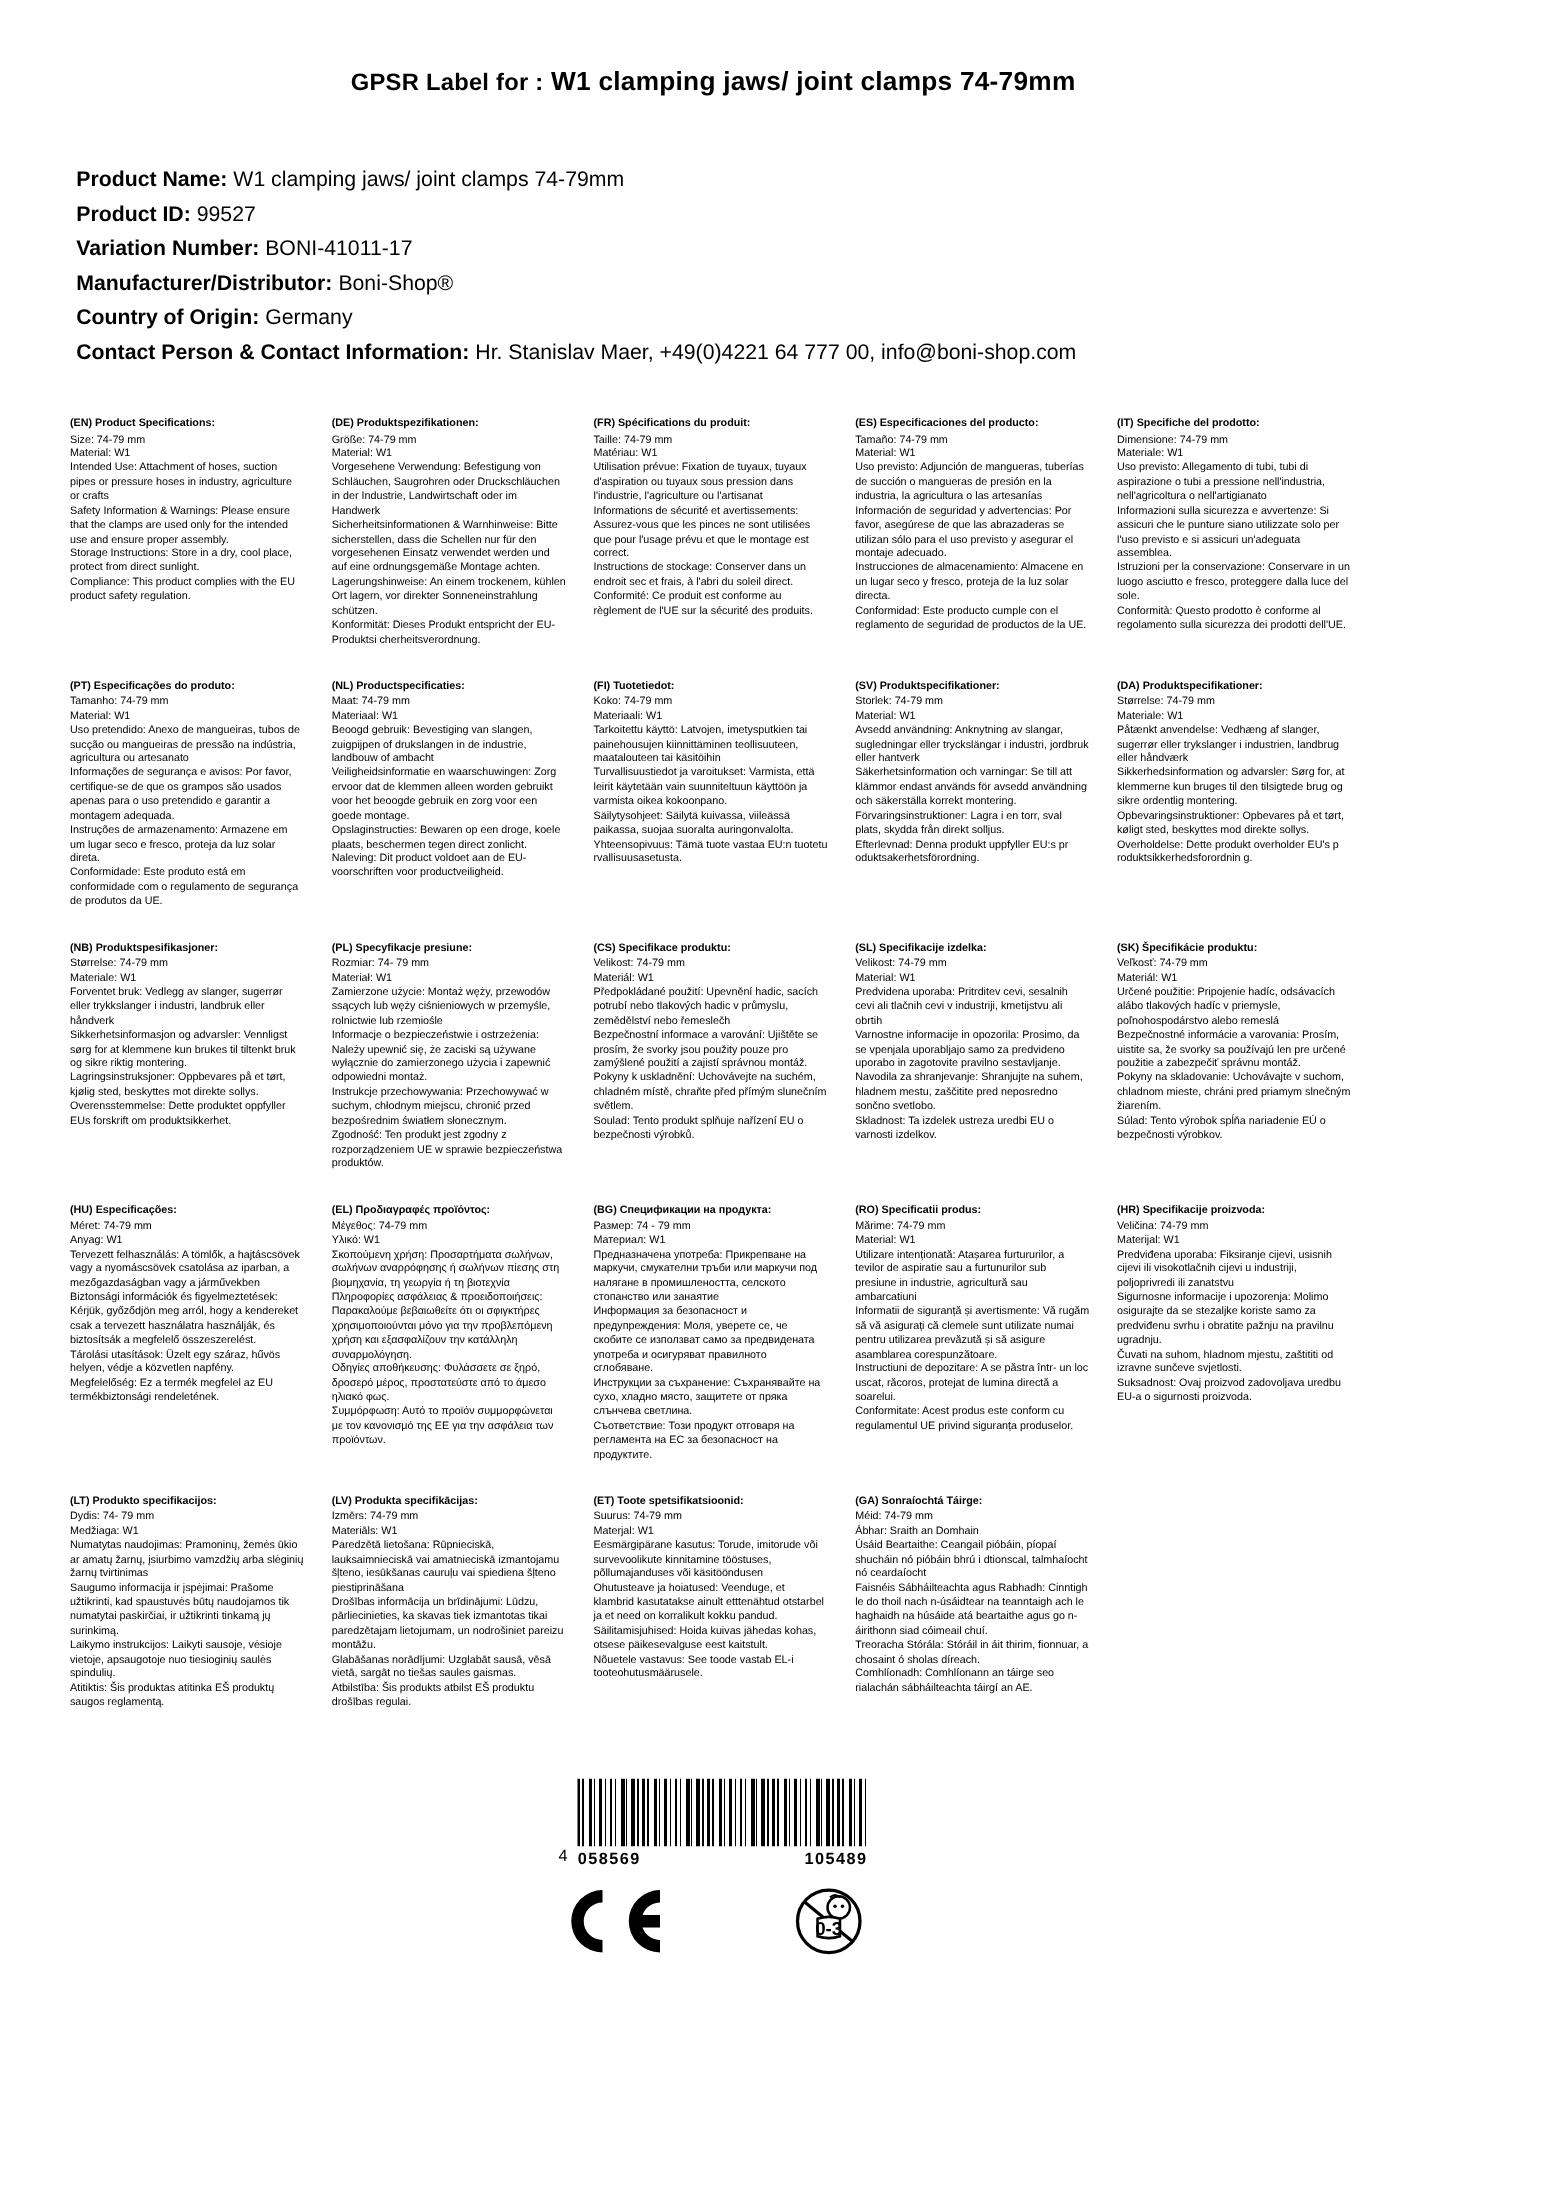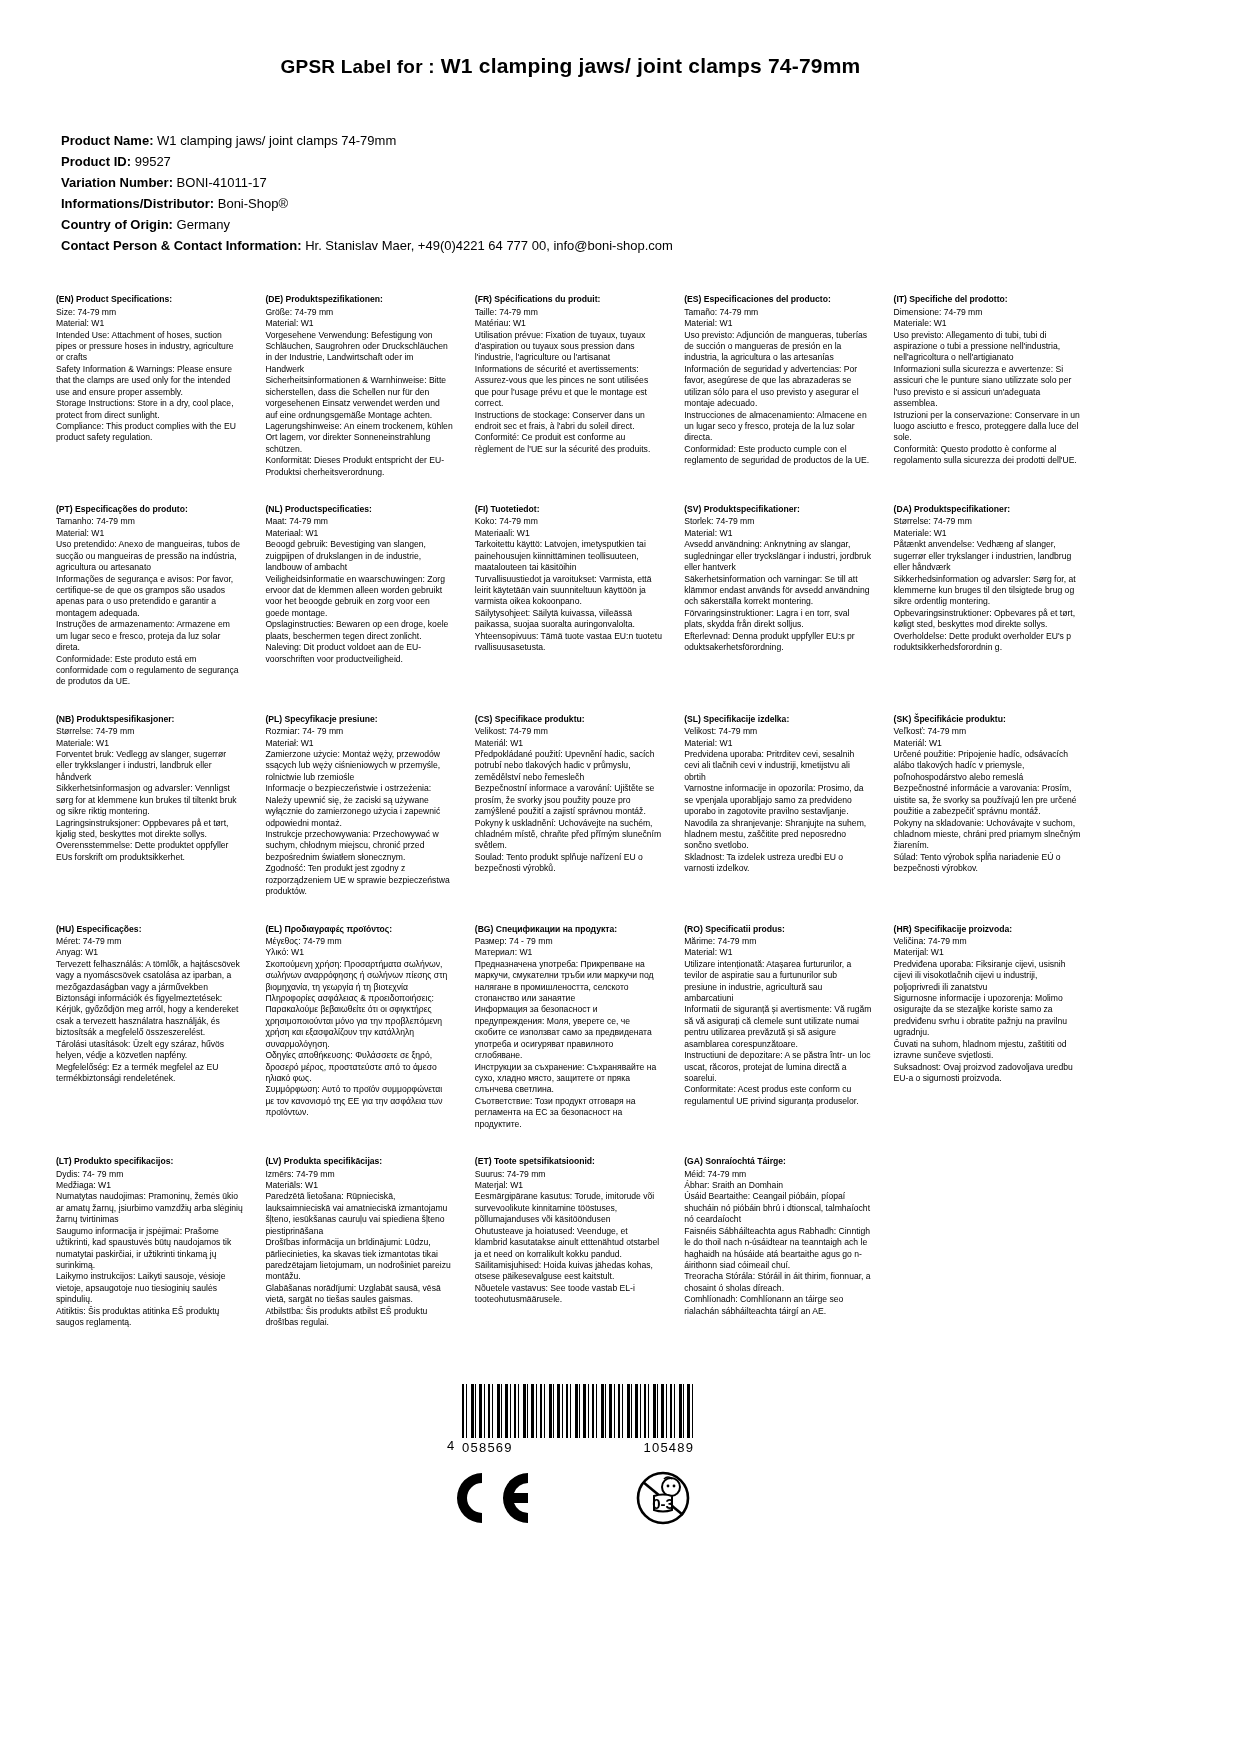--- a/index.html
+++ b/index.html
@@ -28,21 +28,21 @@
     letter-spacing: 0.2px;
     margin: 8px 0 0 0;
     padding: 0 40px;
   }
   .doc-title .title-prefix {
     font-size: 19px;
   }
   .meta {
     margin-top: 52px;
     margin-left: 5px;
-    font-size: 13px;
+    font-size: 17px;
     line-height: 1.62;
   }
   .meta-row {
     white-space: nowrap;
   }
   .meta-label {
     font-weight: bold;
   }
   .meta-value {
     font-weight: normal;
@@ -85,20 +85,21 @@
   }
   .barcode-digit-left {
     font-size: 13px;
     padding-bottom: 2px;
     font-family: "Liberation Sans", sans-serif;
   }
   .barcode-main {
     display: flex;
     flex-direction: column;
     align-items: center;
+    font-weight: bold;
   }
   .bars {
     height: 54px;
     width: 232px;
     background:
       repeating-linear-gradient(to right,
         #000 0px, #000 2px, #fff 2px, #fff 4px,
         #000 4px, #000 5px, #fff 5px, #fff 9px,
         #000 9px, #000 12px, #fff 12px, #fff 13px,
         #000 13px, #000 14px, #fff 14px, #fff 17px,
@@ -144,21 +145,21 @@
     </div>
     <div class="meta-row">
       <span class="meta-label">Product ID:</span>
       <span class="meta-value">99527</span>
     </div>
     <div class="meta-row">
       <span class="meta-label">Variation Number:</span>
       <span class="meta-value">BONI-41011-17</span>
     </div>
     <div class="meta-row">
-      <span class="meta-label">Informations/Distributor:</span>
+      <span class="meta-label">Manufacturer/Distributor:</span>
       <span class="meta-value">Boni-Shop®</span>
     </div>
     <div class="meta-row">
       <span class="meta-label">Country of Origin:</span>
       <span class="meta-value">Germany</span>
     </div>
     <div class="meta-row">
       <span class="meta-label">Contact Person &amp; Contact Information:</span>
       <span class="meta-value">Hr. Stanislav Maer, +49(0)4221 64 777 00, info@boni-shop.com</span>
     </div>

